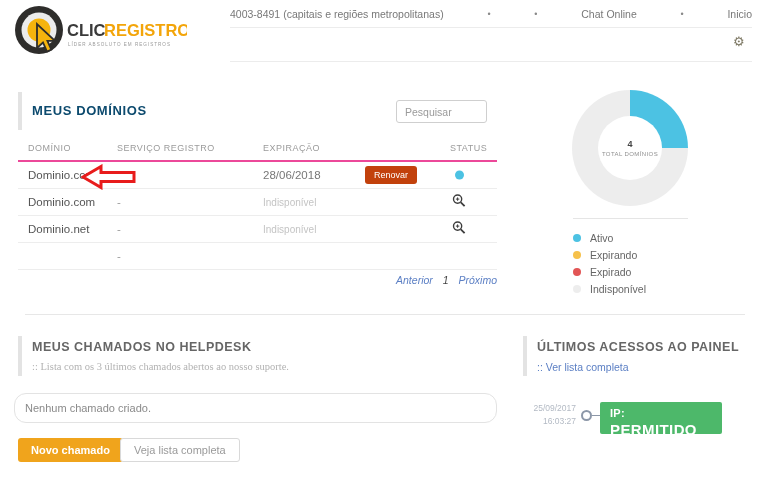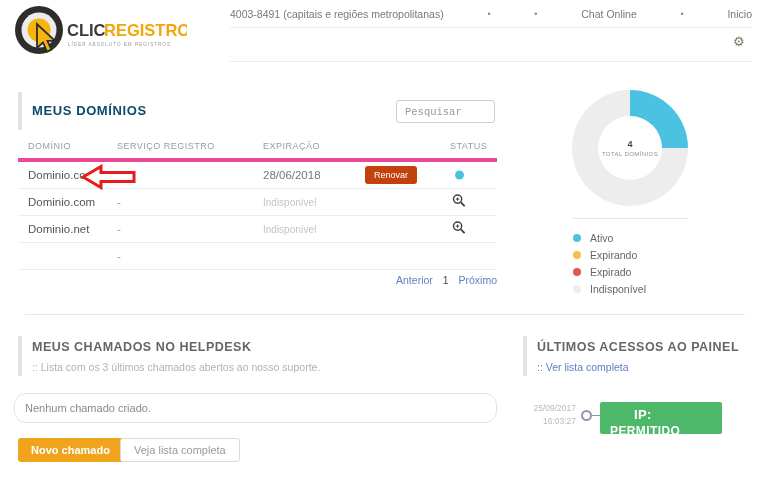--- a/index.html
+++ b/index.html
@@ -16,45 +16,45 @@
   .nav-sep { color:#8a8a8a; font-size:9px; }
   .nav-sep::before { content:"•"; }
   #nav-underline { position:absolute; left:230px; top:27px; width:522px; height:1px; background:#ececec; }
   #gear { position:absolute; left:733px; top:34px; font-size:13px; color:#7f7a66; cursor:pointer; }
   #header-divider { position:absolute; left:230px; top:61px; width:522px; height:1px; background:#ececec; }
 
   
   .accent-bar { position:absolute; width:4px; background:#e3e3e3; }
   #domains-accent { left:18px; top:92px; height:38px; }
   #domains-title { position:absolute; left:32px; top:103px; font-size:13px; color:#0c4a6e; letter-spacing:.6px; }
-  #domain-search { position:absolute; left:396px; top:100px; width:99px; height:23px;
+  #domain-search { position:absolute; left:396px; top:100px; width:91px; height:23px;
                    border:1px solid #cfcfcf; border-radius:3px; padding:0 8px;
-                   font-size:10.5px; color:#555; font-family:Liberation Mono, monospace; outline:none; }
+                   font-size:10.5px; color:#555; font-family:Liberation Sans, sans-serif; outline:none; }
   #domain-search::placeholder { color:#9a9a9a; }
 
   #domains-table { position:absolute; left:18px; top:138px; width:479px; }
-  .t-header { position:relative; height:24px; border-bottom:4px solid #ec4899;
+  .t-header { position:relative; height:24px; border-bottom:2px solid #ec4899;
               font-size:9px; color:#9b9b9b; letter-spacing:.5px; }
   .t-header span { position:absolute; bottom:7px; }
   .t-row { position:relative; height:27px; border-bottom:1px solid #ededed;
            font-size:11.5px; color:#555; }
   .cell { position:absolute; top:50%; transform:translateY(-50%); white-space:nowrap; }
   .c1 { left:10px; } .c2 { left:99px; } .c3 { left:245px; } .c4 { left:347px; } .c5 { left:437px; }
   .hc4 { left:432px; }
   .dash { color:#9a9a9a; }
   .unavailable { color:#c4c4c4; font-size:10px; }
   .btn-renovar { background:#c2410c; color:#fff; font-size:9px; padding:4px 9px;
                  border:none; border-radius:3px; cursor:pointer; font-family:inherit; }
   .status-dot { width:9px; height:9px; border-radius:50%; }
   .mag-btn { background:none; border:none; cursor:pointer; padding:0; }
 
   #row-arrow { position:absolute; left:81px; top:164px; }
 
   #pagination { position:absolute; left:18px; top:274px; width:479px; text-align:right;
-                font-size:10.5px; }
+                font-size:10.5px;font-style:italic; }
   #pagination .pg-link { color:#5b7fc4; cursor:pointer; }
   #pagination .pg-current { color:#444; margin:0 7px; cursor:pointer; }
 
   
   #donut { position:absolute; left:572px; top:90px; width:116px; height:116px;
            border-radius:50%; background:#efefef; }
   #donut-hole { position:absolute; left:598px; top:116px; width:64px; height:64px;
                 border-radius:50%; background:#fff; display:flex; flex-direction:column;
                 align-items:center; justify-content:center; }
   #donut-value { font-size:9px; font-weight:bold; color:#444; }
@@ -63,21 +63,21 @@
   #legend { position:absolute; left:573px; top:229px; }
   .legend-item { display:flex; align-items:center; height:17px; gap:9px;
                  font-size:10.5px; color:#666; }
   .legend-dot { width:8px; height:8px; border-radius:50%; background:#ccc; }
 
   #mid-divider { position:absolute; left:25px; top:314px; width:720px; height:1px; background:#e7e7e7; }
 
   
   #helpdesk-accent { left:18px; top:336px; height:40px; }
   #helpdesk-title { position:absolute; left:32px; top:340px; font-size:12.5px; color:#666; letter-spacing:.5px; }
-  #helpdesk-subtitle { position:absolute; left:32px; top:361px; font-size:10.5px; color:#b2b2b2; }
+  #helpdesk-subtitle { position:absolute; left:32px; top:361px; font-size:10.5px; color:#b2b2b2;font-family:Liberation Serif, serif; }
   #helpdesk-empty { position:absolute; left:14px; top:393px; width:483px; height:30px;
                     border:1px solid #e3e3e3; border-radius:12px; display:flex; align-items:center;
                     padding-left:10px; font-size:11px; color:#8a8a8a; background:#fff; }
   #btn-novo { position:absolute; left:18px; top:438px; height:24px; padding:5px 13px;
               background:#f0a41c; color:#fff; font-size:11px; font-weight:bold;
               border:none; border-radius:3px; cursor:pointer; font-family:inherit; }
   #btn-veja { position:absolute; left:120px; top:438px; height:24px; padding:1px 13px;
               background:#fff; color:#9a9a9a; font-size:11px;
               border:1px solid #d9d9d9; border-radius:3px; cursor:pointer; font-family:Liberation Sans, sans-serif; }
 
@@ -85,22 +85,22 @@
   #access-accent { left:523px; top:336px; height:40px; }
   #access-title { position:absolute; left:537px; top:340px; font-size:12.5px; color:#666; letter-spacing:.5px; }
   #access-link { position:absolute; left:537px; top:361px; font-size:10.5px; color:#5b7fc4; cursor:pointer; }
   #access-date { position:absolute; left:526px; top:402px; width:50px; text-align:right;
                  font-size:8.5px; color:#b3bac4; line-height:1.55; }
   #access-marker { position:absolute; left:581px; top:410px; width:11px; height:11px;
                    border:2px solid #8c97a8; border-radius:50%; background:#fff; }
   #access-connector { position:absolute; left:592px; top:415px; width:8px; height:1px; background:#8c97a8; }
   #access-box { position:absolute; left:600px; top:402px; width:122px; height:32px;
                 background:#4db86a; border-radius:2px; color:#fff; padding:5px 0 0 10px; }
-  #access-ip-label { font-size:13px; font-weight:bold; letter-spacing:.3px;margin-left:24px; }
-  #access-status { font-size:12px; font-weight:bold; letter-spacing:.4px; margin-top:2px; }
+  #access-ip-label { font-size:11px; font-weight:bold; letter-spacing:.3px; }
+  #access-status { font-size:15px; font-weight:bold; letter-spacing:.4px; margin-top:2px; }
 </style>
 </head>
 <body>
 
 <div class="page">
 
   <svg id="logo" width="175" height="54" viewBox="0 0 175 54">
     <circle cx="27" cy="27" r="24" fill="#2e2d2b"></circle>
     <circle cx="27" cy="27" r="17.5" fill="#ececec"></circle>
     <circle cx="27" cy="27" r="11.5" fill="#f6b40d"></circle>

